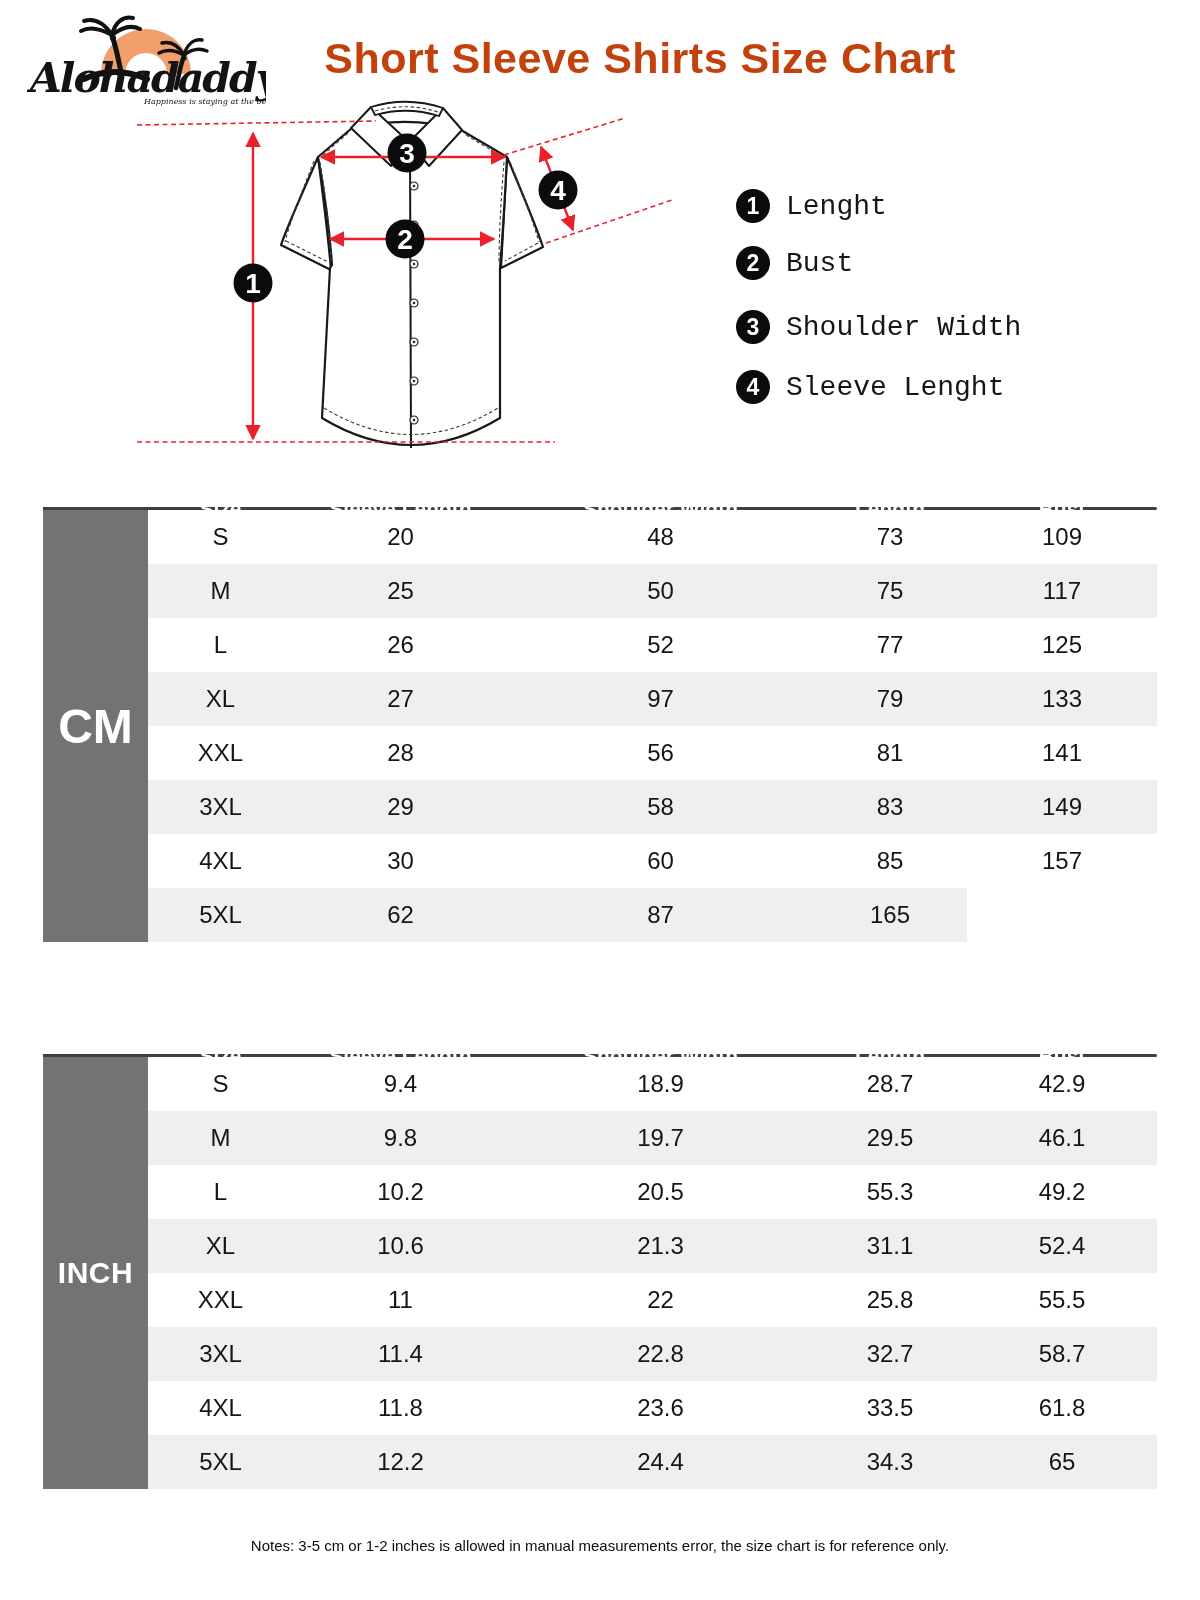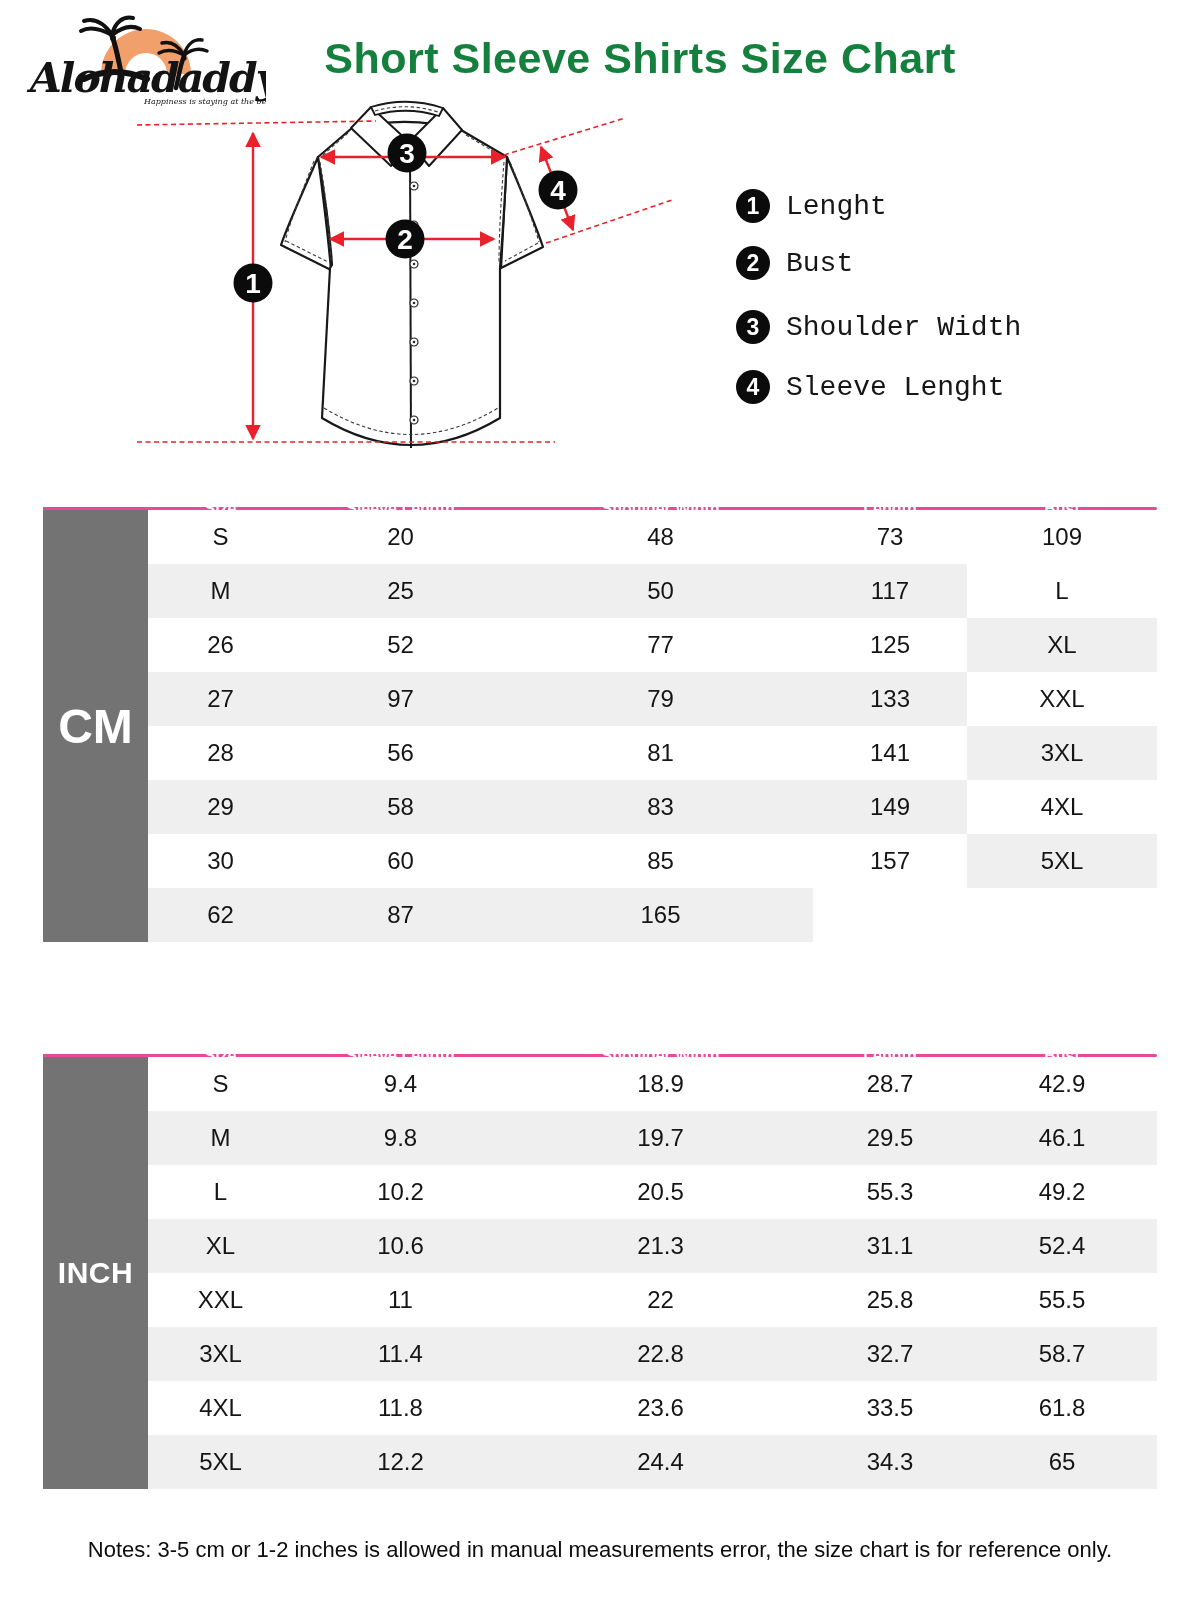--- a/index.html
+++ b/index.html
@@ -4,51 +4,51 @@
 <style>
   html,body{margin:0;padding:0;background:#fff;}
   .page{position:relative;width:1200px;height:1600px;background:#fff;overflow:hidden;
         font-family:"Liberation Sans",sans-serif;color:#111;}
 
   
   .logo{position:absolute;left:26px;top:8px;width:240px;height:100px;}
 
   
   .title{position:absolute;left:80px;right:0;top:34px;text-align:center;
-         font-size:43px;font-weight:bold;letter-spacing:.5px;color:#15803d;}
+         font-size:43px;font-weight:bold;letter-spacing:.5px;color:#c2410c;}
 
   
   .diagram{position:absolute;left:80px;top:95px;width:612px;height:360px;}
 
   
   .legend{position:absolute;left:736px;top:189px;}
   .legend-item{display:flex;align-items:center;gap:16px;height:34px;}
   .legend-item:nth-child(2){margin-top:23px;}
   .legend-item:nth-child(3){margin-top:30px;}
   .legend-item:nth-child(4){margin-top:26px;}
   .lnum{width:34px;height:34px;border-radius:50%;background:#0b0b0b;color:#fff;
         font-weight:bold;font-size:23px;display:flex;align-items:center;justify-content:center;flex:0 0 auto;}
   .ltext{font-size:28px;color:#161616;font-family:Liberation Mono, monospace;}
 
   
   .sizetable{position:absolute;left:43px;width:1114px;display:grid;
              grid-template-columns:105px 145px 215px 305px 154px 190px;
              grid-template-rows:47px repeat(8,54px);}
-  .sizetable .hcell{background:#ec4899;color:#fff;font-weight:bold;font-size:16px;
+  .sizetable .hcell{background:#404040;color:#fff;font-weight:bold;font-size:21px;
              display:flex;align-items:center;justify-content:center;margin-top:44px;}
   .sizetable .hcell.last{border-radius:0 25px 25px 0;}
   .sizetable .unit{grid-column:1;grid-row:2/10;background:#737373;color:#fff;
              font-weight:bold;font-size:48px;display:flex;align-items:center;justify-content:center;}
   .sizetable[data-table="1"] .unit{font-size:30px;letter-spacing:.5px;}
   .sizetable .cell{display:flex;align-items:center;justify-content:center;
              font-size:24px;color:#151515;background:#fff;}
   .sizetable .cell.alt{background:#efefef;}
 
   
-  .notes{position:absolute;left:0;right:0;top:1537px;text-align:center;font-size:22px;color:#0d0d0d;}
+  .notes{position:absolute;left:0;right:0;top:1537px;text-align:center;font-size:15px;color:#0d0d0d;}
 </style>
 </head>
 <body>
 
 <div class="page">
 
   <svg class="logo" viewBox="0 0 240 100">
     <path d="M 75,66 A 45,45 0 0 1 165,66 L 141,66 A 21,21 0 0 0 99,66 Z" fill="#F2A06B"></path>
     <path d="M 58,71 Q 88,57 121,71" fill="none" stroke="#111" stroke-width="6" stroke-linecap="round"></path>
     <g fill="none" stroke="#111" stroke-linecap="round">
@@ -189,20 +189,21 @@
       <div class="hcell last">Bust</div>
       <div class="unit">CM</div>
       <div class="cell">S</div>
       <div class="cell">20</div>
       <div class="cell">48</div>
       <div class="cell">73</div>
       <div class="cell">109</div>
       <div class="cell alt">M</div>
       <div class="cell alt">25</div>
       <div class="cell alt">50</div>
+      <div class="cell alt">75</div>
       <div class="cell alt">117</div>
       <div class="cell">L</div>
       <div class="cell">26</div>
       <div class="cell">52</div>
       <div class="cell">77</div>
       <div class="cell">125</div>
       <div class="cell alt">XL</div>
       <div class="cell alt">27</div>
       <div class="cell alt">97</div>
       <div class="cell alt">79</div>

